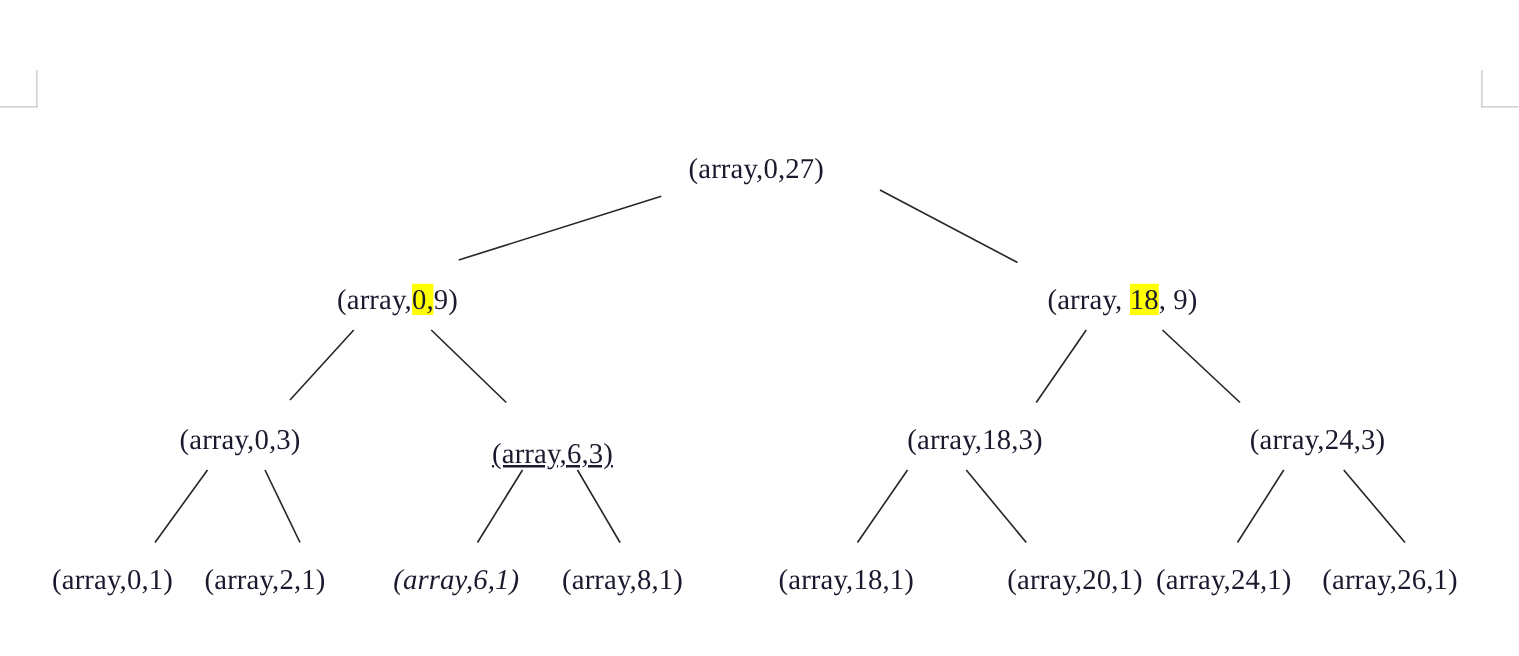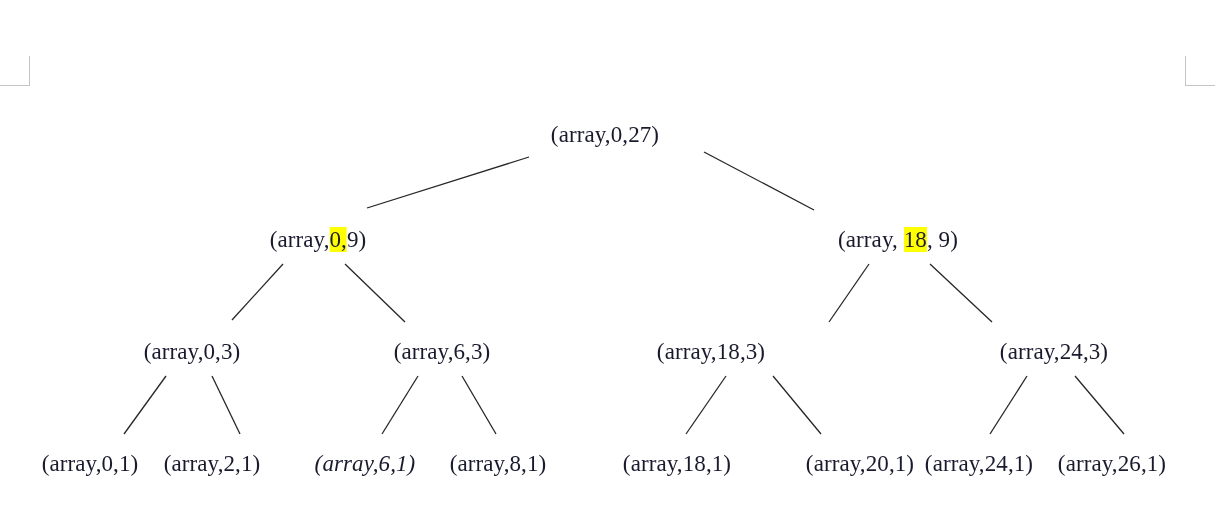--- a/index.html
+++ b/index.html
@@ -95,22 +95,22 @@
       <line x1="773" y1="346" x2="821" y2="404"></line>
       <line x1="1027" y1="346" x2="990" y2="404"></line>
       <line x1="1075" y1="346" x2="1124" y2="404"></line>
     </svg>
 
   <div id="nodes">
       <div class="node" style="left: 605px; top: 93px;">(array,0,27)</div>
       <div class="node" style="left: 318px; top: 198px;">(array,<span class="hl">0,</span>9)</div>
       <div class="node" style="left: 898px; top: 198px; text-align: right;">(array, <span class="hl">18</span>, 9)</div>
       <div class="node" style="left: 192px; top: 310px;">(array,0,3)</div>
-      <div class="node" style="left: 442px; top: 310px;">(array,6,3)</div>
-      <div class="node" style="left: 711px; top: 310px;">(array,18,3)</div>
+      <div class="node" style="left: 442px; top: 321px; text-decoration: underline;">(array,6,3)</div>
+      <div class="node" style="left: 780px; top: 310px;">(array,18,3)</div>
       <div class="node" style="left: 1054px; top: 310px;">(array,24,3)</div>
       <div class="node" style="left: 90px; top: 422px;">(array,0,1)</div>
       <div class="node" style="left: 212px; top: 422px;">(array,2,1)</div>
       <div class="node" style="left: 365px; top: 422px; font-style: italic;">(array,6,1)</div>
       <div class="node" style="left: 498px; top: 422px;">(array,8,1)</div>
       <div class="node" style="left: 677px; top: 422px;">(array,18,1)</div>
       <div class="node" style="left: 860px; top: 422px;">(array,20,1)</div>
       <div class="node" style="left: 979px; top: 422px;">(array,24,1)</div>
       <div class="node" style="left: 1112px; top: 422px;">(array,26,1)</div>
     </div>

